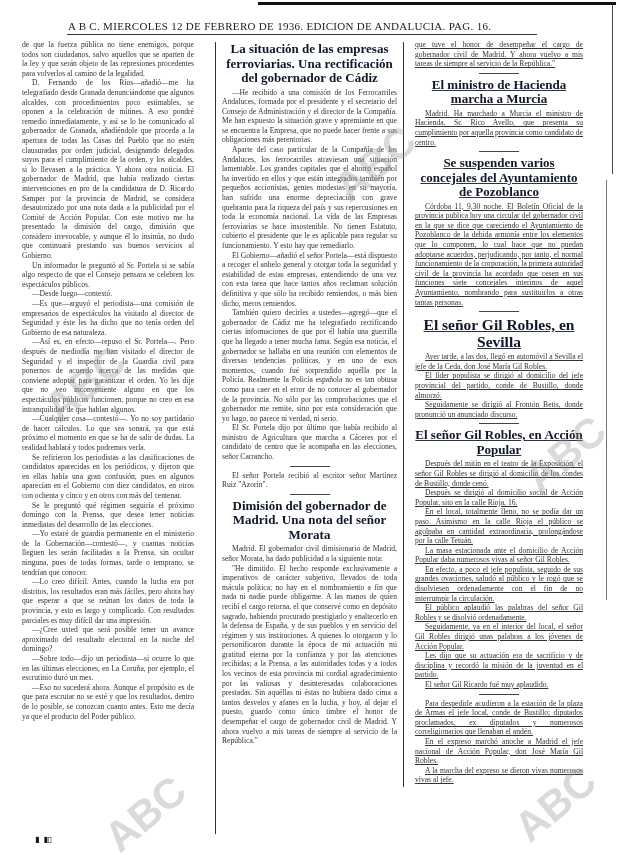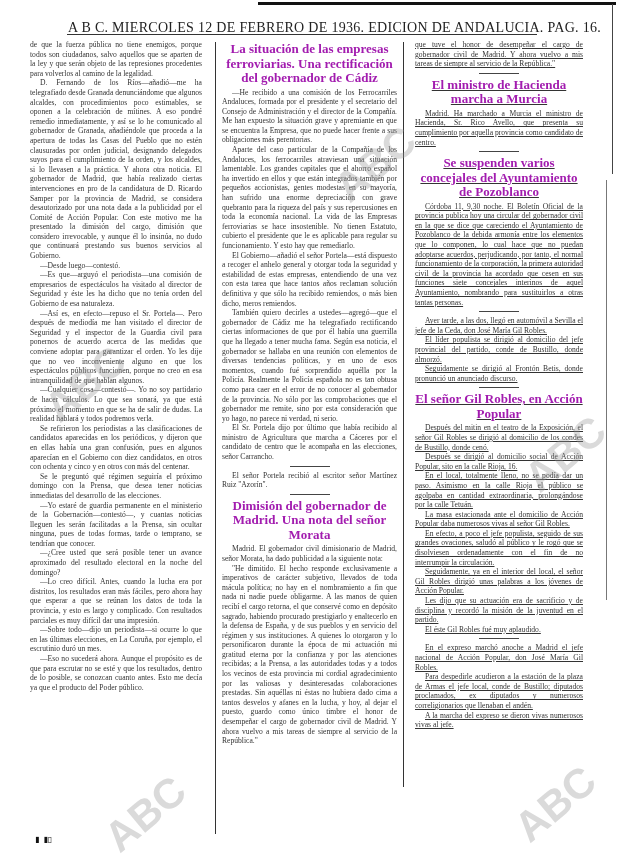--- a/index.html
+++ b/index.html
@@ -1,54 +1,55 @@
 <!DOCTYPE html>
 <html><head>
 <meta charset="utf-8">
 <style>
   html,body{margin:0;padding:0;background:#fff;}
   body{width:620px;height:855px;position:relative;overflow:hidden;font-family:"Liberation Serif","DejaVu Serif",serif;color:#222;}
   .topline{position:absolute;left:258px;top:2px;width:358px;height:3px;background:#111;}
   .rightrule{position:absolute;left:612px;top:4px;width:1px;height:170px;background:#444;}
-  .header{position:absolute;left:68px;top:20px;width:450px;font-size:14px;letter-spacing:0.3px;white-space:nowrap;color:#222;}
+  .header{position:absolute;left:68px;top:20px;width:450px;font-size:11px;letter-spacing:0.3px;white-space:nowrap;color:#222;}
   .headrule{position:absolute;left:67px;top:34px;width:470px;height:1px;background:#333;}
   .col{position:absolute;top:40px;font-size:7.6px;line-height:9.6px;text-align:justify;color:#333;}
-  .col1{left:30px;width:172px;}
+  .col1{left:22px;width:172px;}
   .col2{left:222px;width:175px;}
   .col3{left:415px;width:168px;text-decoration:underline;}
   .vrule{position:absolute;width:1px;background:#333;}
   .col p{margin:0;text-indent:10px;}
   .col p.gap{margin-top:0;}
-  h2{font-family:"Liberation Serif",serif;font-weight:bold;font-size:13px;line-height:14.5px;text-align:center;margin:2px 0 2px 0;color:#a21caf;}
+  h2{font-family:"Liberation Serif",serif;font-weight:bold;font-size:13px;line-height:14.5px;text-align:center;margin:2px 0 2px 0;color:#0f172a;}
   h2.big{font-size:15.5px;line-height:17px;}
   .sep{width:40px;height:1px;background:#444;margin:4px auto;}
   .wm{position:absolute;font-family:"Liberation Sans",sans-serif;font-weight:bold;color:rgba(150,150,150,0.35);font-size:42px;transform:rotate(-40deg);pointer-events:none;}
   .bot{position:absolute;left:35px;top:835px;font-size:8px;color:#111;}
 </style>
 </head>
 <body>
 
 <div class="topline"></div>
 <div class="rightrule"></div>
 
 <div class="header">A B C. MIERCOLES 12 DE FEBRERO DE 1936. EDICION DE ANDALUCIA. PAG. 16.</div>
 <div class="headrule"></div>
 
 <div class="col col1">
   <p style="text-indent:0">de que la fuerza pública no tiene enemigos, porque todos son ciudadanos, salvo aquellos que se aparten de la ley y que serán objeto de las represiones procedentes para volverlos al camino de la legalidad.</p>
   <p class="gap">D. Fernando de los Ríos—añadió—me ha telegrafiado desde Granada denunciándome que algunos alcaldes, con procedimientos poco estimables, se oponen a la celebración de mítines. A eso pondré remedio inmediatamente, y así se lo he comunicado al gobernador de Granada, añadiéndole que proceda a la apertura de todas las Casas del Pueblo que no estén clausuradas por orden judicial, designando delegados suyos para el cumplimiento de la orden, y los alcaldes, si lo llevasen a la práctica. Y ahora otra noticia. El gobernador de Madrid, que había realizado ciertas intervenciones en pro de la candidatura de D. Ricardo Samper por la provincia de Madrid, se considera desautorizado por una nota dada a la publicidad por el Comité de Acción Popular. Con este motivo me ha presentado la dimisión del cargo, dimisión que considero irrevocable, y aunque él lo insinúa, no dudo que continuará prestando sus buenos servicios al Gobierno.</p>
+  <p class="gap">Un informador le preguntó al Sr. Portela si se sabía algo respecto de que el Consejo pensara se celebren los espectáculos públicos.</p>
   <p>—Desde luego—contestó.</p>
   <p>—Es que—arguyó el periodista—una comisión de empresarios de espectáculos ha visitado al director de Seguridad y éste les ha dicho que no tenía orden del Gobierno de esa naturaleza.</p>
   <p class="gap">—Así es, en efecto—repuso el Sr. Portela—. Pero después de mediodía me han visitado el director de Seguridad y el inspector de la Guardia civil para ponernos de acuerdo acerca de las medidas que conviene adoptar para garantizar el orden. Yo les dije que no veo inconveniente alguno en que los espectáculos públicos funcionen, porque no creo en esa intranquilidad de que hablan algunos.</p>
   <p class="gap">—Cualquier cosa—contestó—. Yo no soy partidario de hacer cálculos. Lo que sea sonará, ya que está próximo el momento en que se ha de salir de dudas. La realidad hablará y todos podremos verla.</p>
   <p class="gap">Se refirieron los periodistas a las clasificaciones de candidatos aparecidas en los periódicos, y dijeron que en ellas había una gran confusión, pues en algunos aparecían en el Gobierno con diez candidatos, en otros con ochenta y cinco y en otros con más del centenar.</p>
   <p>Se le preguntó qué régimen seguiría el próximo domingo con la Prensa, que desea tener noticias inmediatas del desarrollo de las elecciones.</p>
   <p class="gap">—Yo estaré de guardia permanente en el ministerio de la Gobernación—contestó—, y cuantas noticias lleguen les serán facilitadas a la Prensa, sin ocultar ninguna, pues de todas formas, tarde o temprano, se tendrían que conocer.</p>
+  <p class="gap">—Lo creo difícil. Antes, cuando la lucha era por distritos, los resultados eran más fáciles, pero ahora hay que esperar a que se reúnan los datos de toda la provincia, y esto es largo y complicado. Con resultados parciales es muy difícil dar una impresión.</p>
   <p class="gap">—¿Cree usted que será posible tener un avance aproximado del resultado electoral en la noche del domingo?</p>
-  <p class="gap">—Lo creo difícil. Antes, cuando la lucha era por distritos, los resultados eran más fáciles, pero ahora hay que esperar a que se reúnan los datos de toda la provincia, y esto es largo y complicado. Con resultados parciales es muy difícil dar una impresión.</p>
   <p>—Sobre todo—dijo un periodista—si ocurre lo que en las últimas elecciones, en La Coruña, por ejemplo, el escrutinio duró un mes.</p>
   <p class="gap">—Eso no sucederá ahora. Aunque el propósito es de que para escrutar no se esté y que los resultados, dentro de lo posible, se conozcan cuanto antes. Esto me decía ya que el producto del Poder público.</p>
 </div>
 
 <div class="vrule" style="left:215px;top:42px;height:792px;"></div>
 
 <div class="col col2">
   <div>
     <h2>La situación de las empresas ferroviarias. Una rectificación del gobernador de Cádiz</h2>
     <p>—He recibido a una comisión de los Ferrocarriles Andaluces, formada por el presidente y el secretario del Consejo de Administración y el director de la Compañía. Me han expuesto la situación grave y apremiante en que se encuentra la Empresa, que no puede hacer frente a sus obligaciones más perentorias.</p>
@@ -76,40 +77,42 @@
     <h2>El ministro de Hacienda marcha a Murcia</h2>
     <p>Madrid. Ha marchado a Murcia el ministro de Hacienda, Sr. Rico Avello, que presenta su cumplimiento por aquella provincia como candidato de centro.</p>
   </div>
   <div class="sep"></div>
   <div>
     <h2>Se suspenden varios concejales del Ayuntamiento de Pozoblanco</h2>
     <p>Córdoba 11, 9,30 noche. El Boletín Oficial de la provincia publica hoy una circular del gobernador civil en la que se dice que careciendo el Ayuntamiento de Pozoblanco de la debida armonía entre los elementos que lo componen, lo cual hace que no puedan adoptarse acuerdos, perjudicando, por tanto, el normal funcionamiento de la corporación, la primera autoridad civil de la provincia ha acordado que cesen en sus funciones siete concejales interinos de aquel Ayuntamiento, nombrando para sustituirlos a otras tantas personas.</p>
   </div>
   <div class="sep"></div>
   <div>
+    <h2 class="big">El señor Gil Robles, en Sevilla</h2>
     <p>Ayer tarde, a las dos, llegó en automóvil a Sevilla el jefe de la Ceda, don José María Gil Robles.</p>
     <p>El líder populista se dirigió al domicilio del jefe provincial del partido, conde de Bustillo, donde almorzó.</p>
     <p>Seguidamente se dirigió al Frontón Betis, donde pronunció un anunciado discurso.</p>
   </div>
   <div class="sep"></div>
   <div>
     <h2>El señor Gil Robles, en Acción Popular</h2>
     <p>Después del mitin en el teatro de la Exposición, el señor Gil Robles se dirigió al domicilio de los condes de Bustillo, donde cenó.</p>
     <p>Después se dirigió al domicilio social de Acción Popular, sito en la calle Rioja, 16.</p>
     <p>En el local, totalmente lleno, no se podía dar un paso. Asimismo en la calle Rioja el público se agolpaba en cantidad extraordinaria, prolongándose por la calle Tetuán.</p>
     <p>La masa estacionada ante el domicilio de Acción Popular daba numerosos vivas al señor Gil Robles.</p>
     <p>En efecto, a poco el jefe populista, seguido de sus grandes ovaciones, saludó al público y le rogó que se disolviesen ordenadamente con el fin de no interrumpir la circulación.</p>
+    <p>El público aplaudió las palabras del señor Gil Robles y se disolvió ordenadamente.</p>
     <p>Seguidamente, ya en el interior del local, el señor Gil Robles dirigió unas palabras a los jóvenes de Acción Popular.</p>
     <p>Les dijo que su actuación era de sacrificio y de disciplina y recordó la misión de la juventud en el partido.</p>
-    <p>El éste Gil Robles fué muy aplaudido.</p>
+    <p>El señor Gil Ricardo fué muy aplaudido.</p>
   </div>
   <div class="sep"></div>
   <div>
+    <p>Para despedirle acudieron a la estación de la plaza de Armas el jefe local, conde de Bustillo; diputados proclamados, ex diputados y numerosos correligionarios que llenaban el andén.</p>
     <p>En el expreso marchó anoche a Madrid el jefe nacional de Acción Popular, don José María Gil Robles.</p>
-    <p>Para despedirle acudieron a la estación de la plaza de Armas el jefe local, conde de Bustillo; diputados proclamados, ex diputados y numerosos correligionarios que llenaban el andén.</p>
     <p>A la marcha del expreso se dieron vivas numerosos vivas al jefe.</p>
   </div>
 </div>
 
 <div class="vrule" style="left:606px;top:180px;height:420px;background:#777;"></div>
 
 <div class="wm" style="left:40px;top:360px;">ABC</div>
 <div class="wm" style="left:330px;top:140px;">ABC</div>
 <div class="wm" style="left:520px;top:430px;">ABC</div>
 <div class="wm" style="left:100px;top:790px;">ABC</div>

